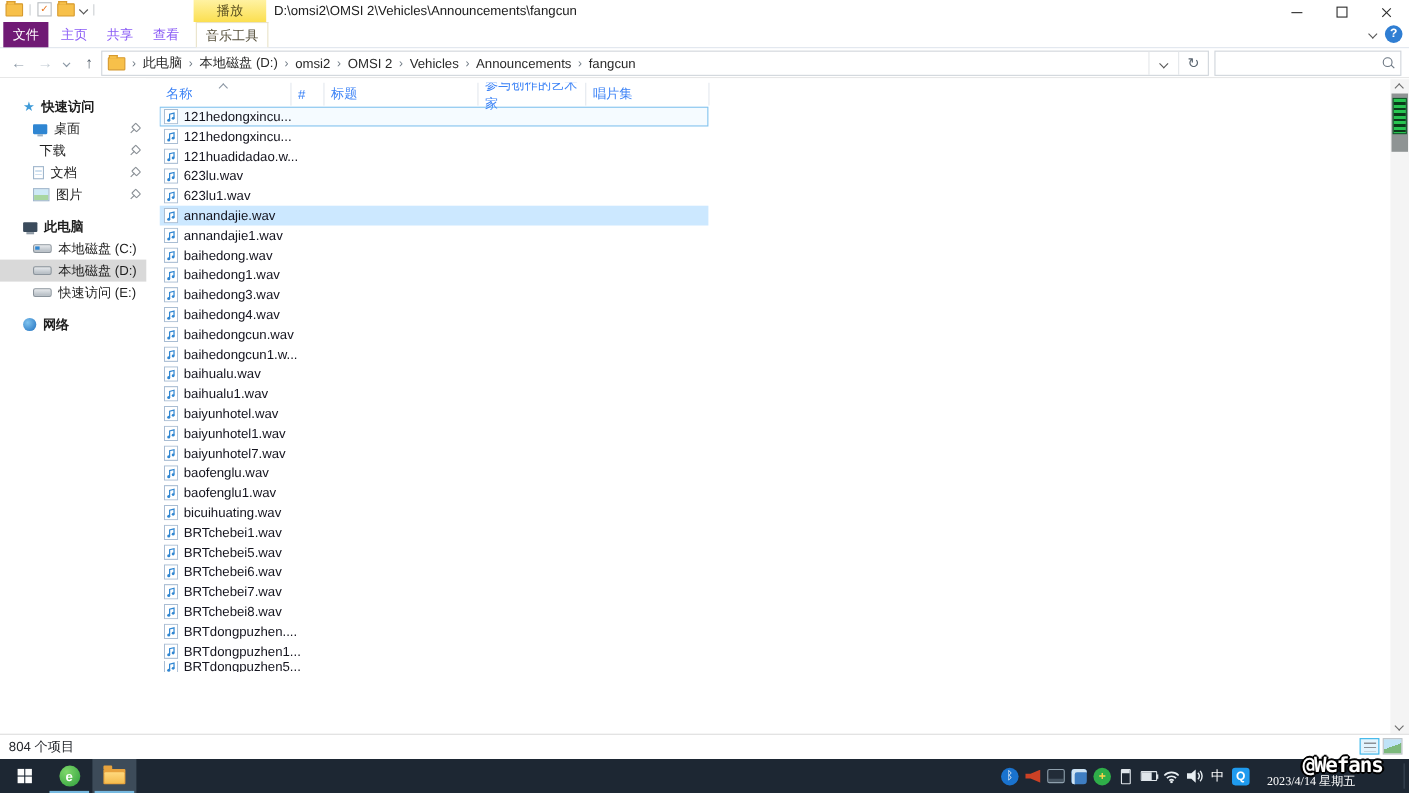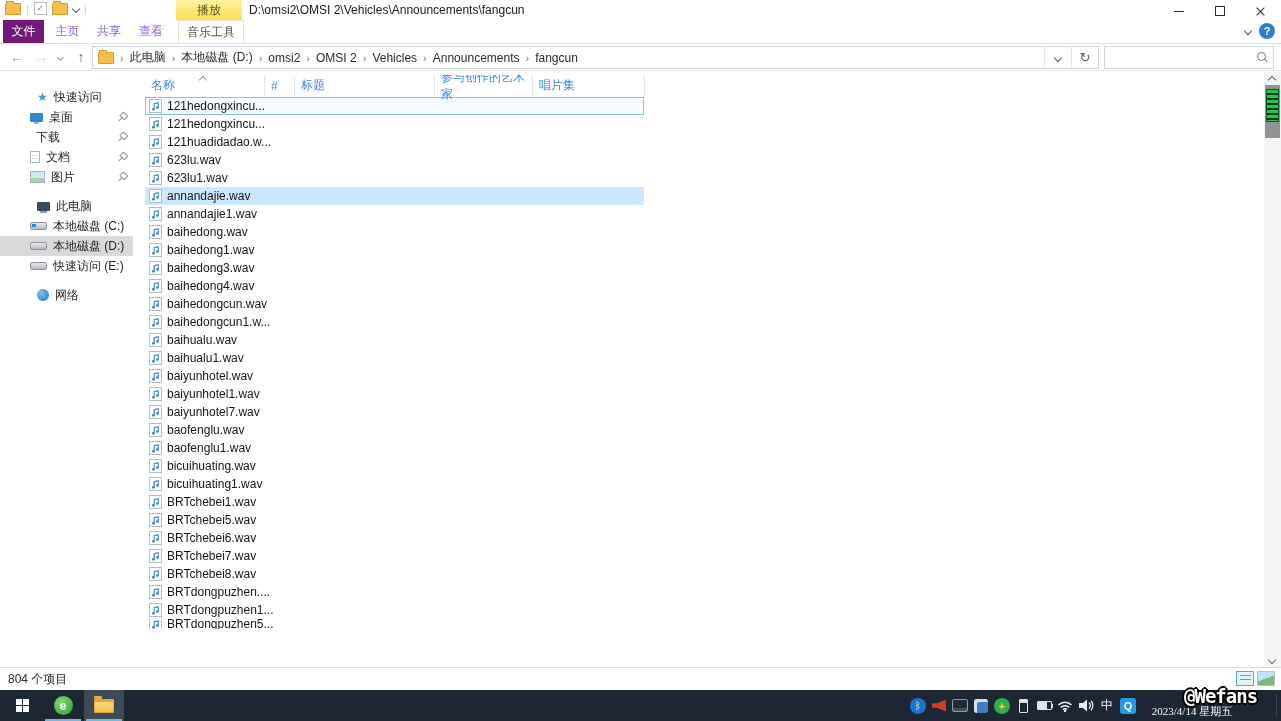--- a/index.html
+++ b/index.html
@@ -55,21 +55,21 @@
   #addr-refresh{font-size:13px;}
   #searchbox{position:absolute;left:1104px;top:2px;width:168px;height:21px;border:1px solid #d0d5db;background:#fff;}
   #searchbox input{position:absolute;left:4px;top:1px;right:22px;bottom:1px;border:none;outline:none;font-size:12px;
                    font-family:inherit;background:transparent;width:138px;}
   .magnifier{position:absolute;right:7px;top:5px;width:7px;height:7px;border:1.4px solid #6b7682;border-radius:50%;}
   .magnifier::after{content:'';position:absolute;left:6px;top:7px;width:4px;height:1.4px;background:#6b7682;transform:rotate(45deg);}
 
   
   #sidebar{position:absolute;left:0;top:71px;width:133px;bottom:53px;background:#fff;padding-top:16px;box-sizing:border-box;}
   .side-row{height:20px;display:flex;align-items:center;gap:6px;position:relative;color:#1e1e1e;}
-  .side-row.sec{padding-left:37px;}
+  .side-row.sec{padding-left:21px;font-weight:bold;}
   .side-row.item{padding-left:30px;}
   .side-row.selected{background:#d9d9d9;}
   .side-gap{height:9px;}
   .si{flex:0 0 auto;}
   .si-star::before{content:'★';color:#3f9bd8;font-size:12px;}
   .si-desktop{width:13px;height:9px;background:#2f86d2;border-radius:1px;position:relative;}
   .si-desktop::after{content:'';position:absolute;left:4px;bottom:-2px;width:5px;height:2px;background:#9db4c8;}
   .si-download{color:#2f7fd6;font-weight:bold;font-size:12px;line-height:12px;}
   .si-document{width:10px;height:12px;background:#fff;border:1px solid #9fb6cc;box-sizing:border-box;
                background-image:repeating-linear-gradient(#cfe0ef 0 1px,transparent 1px 3px);background-clip:content-box;padding:2px 1px;}
@@ -484,29 +484,20 @@
           </svg></span>
         <span class="fname">bicuihuating.wav</span>
       </div>
       <div class="frow">
         <span class="ficon"><svg width="13" height="14" viewBox="0 0 13 14">
             <rect x="0.5" y="0.5" width="12" height="13" fill="#fff" stroke="#a9bdd3"></rect>
             <path d="M5.2 10.2 V4.8 l4-1 v4.6" fill="none" stroke="#2f86d2" stroke-width="1.1"></path>
             <circle cx="4.4" cy="10.3" r="1.4" fill="#2f86d2"></circle>
             <circle cx="8.4" cy="8.6" r="1.3" fill="#2f86d2"></circle>
           </svg></span>
-        <span class="fname">bicuihuating1.wav</span>
-      </div>
-      <div class="frow">
-        <span class="ficon"><svg width="13" height="14" viewBox="0 0 13 14">
-            <rect x="0.5" y="0.5" width="12" height="13" fill="#fff" stroke="#a9bdd3"></rect>
-            <path d="M5.2 10.2 V4.8 l4-1 v4.6" fill="none" stroke="#2f86d2" stroke-width="1.1"></path>
-            <circle cx="4.4" cy="10.3" r="1.4" fill="#2f86d2"></circle>
-            <circle cx="8.4" cy="8.6" r="1.3" fill="#2f86d2"></circle>
-          </svg></span>
         <span class="fname">BRTchebei1.wav</span>
       </div>
       <div class="frow">
         <span class="ficon"><svg width="13" height="14" viewBox="0 0 13 14">
             <rect x="0.5" y="0.5" width="12" height="13" fill="#fff" stroke="#a9bdd3"></rect>
             <path d="M5.2 10.2 V4.8 l4-1 v4.6" fill="none" stroke="#2f86d2" stroke-width="1.1"></path>
             <circle cx="4.4" cy="10.3" r="1.4" fill="#2f86d2"></circle>
             <circle cx="8.4" cy="8.6" r="1.3" fill="#2f86d2"></circle>
           </svg></span>
         <span class="fname">BRTchebei5.wav</span>

